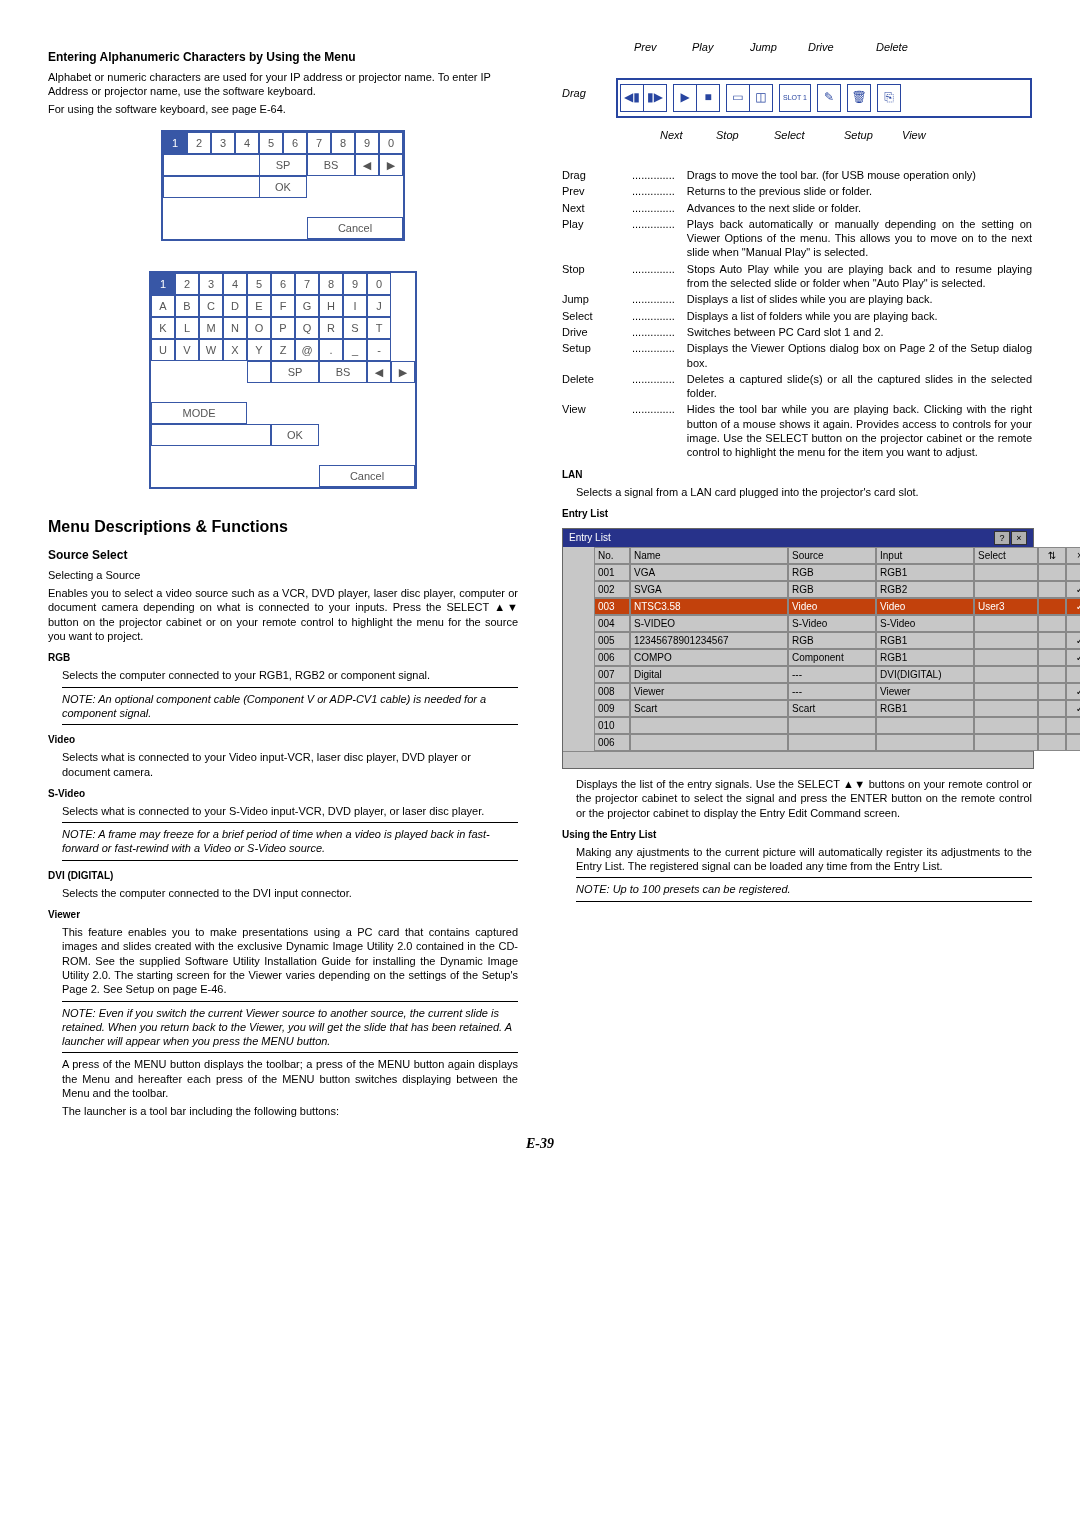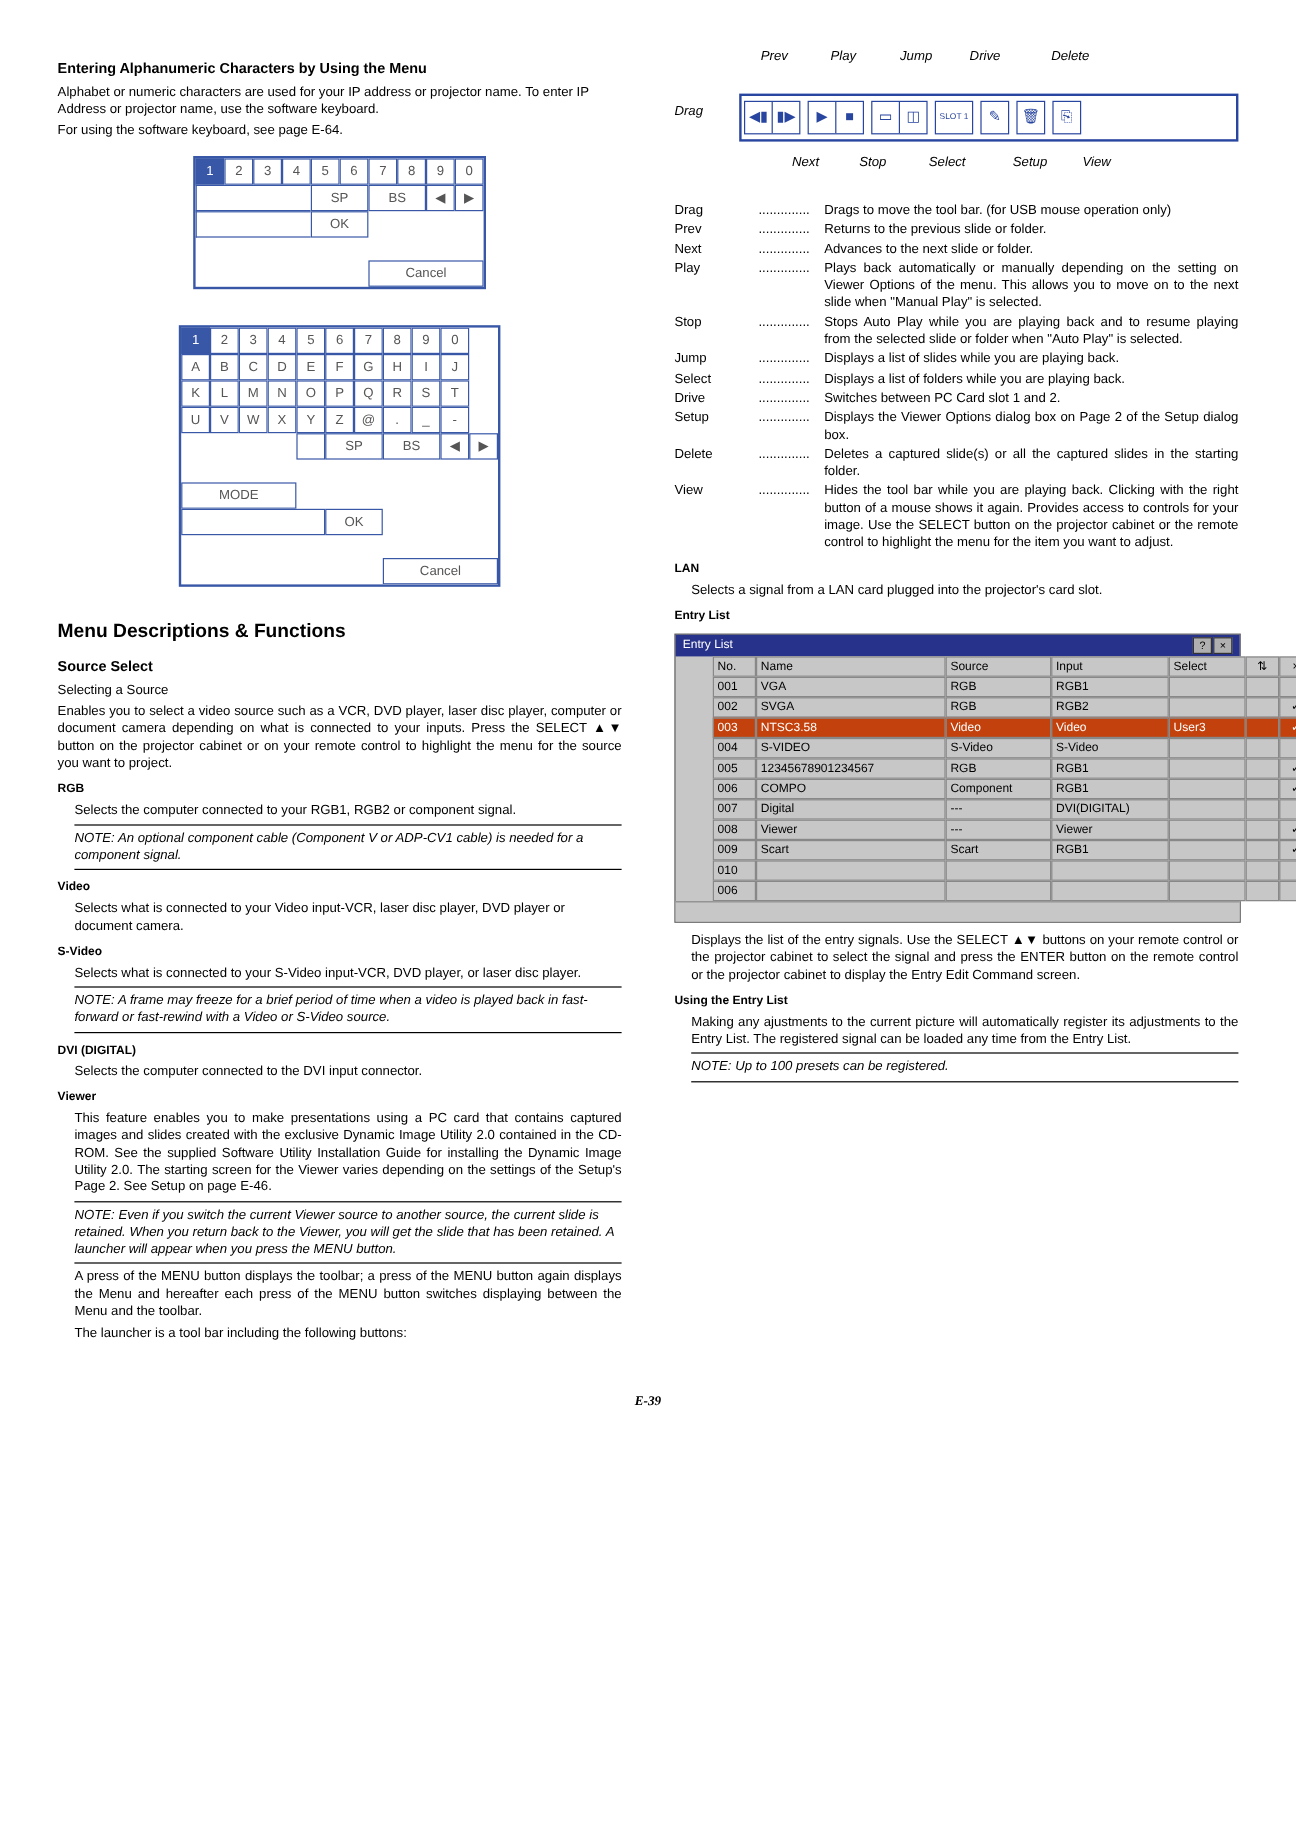--- a/index.html
+++ b/index.html
@@ -50,21 +50,21 @@
   .c-inp{width:90px;}
   .c-sel{width:56px;}
   .c-chk{width:20px;text-align:center;}
   .el-row.hl div{background:#c2410c;color:#fff;}
   .el-head div{background:#c7c7c7;font-weight:normal;}
   .el-row div{background:#c7c7c7;}
   .el-foot{height:16px;background:#c7c7c7;border-top:1px solid #888;}
   .el-scroll{width:14px;background:#c7c7c7;border-left:1px solid #888;}
   .el-body{display:flex;}
   .el-rows{flex:1;padding-left:31px;}
-  .page-num{text-align:center;font-style:italic;font-weight:bold;font-size:11px;margin-top:38px;font-family:"Times New Roman",serif;}
+  .page-num{text-align:center;font-style:italic;font-weight:bold;font-size:14px;margin-top:12px;font-family:"Times New Roman",serif;}
   .tbar-area{position:relative;margin-bottom:18px;}
   .lbl{position:absolute;font-style:italic;font-size:11px;}
 </style>
 </head>
 <body>
 
 <div class="columns">
 
   <div class="col">
     <h3>Entering Alphanumeric Characters by Using the Menu</h3>
@@ -298,21 +298,21 @@
           <div class="def-desc">Switches between PC Card slot 1 and 2.</div>
         </div>
         <div class="def-row">
           <div class="def-term">Setup </div>
           <div class="def-dots">.............. </div>
           <div class="def-desc">Displays the Viewer Options dialog box on Page 2 of the Setup dialog box.</div>
         </div>
         <div class="def-row">
           <div class="def-term">Delete </div>
           <div class="def-dots">.............. </div>
-          <div class="def-desc">Deletes a captured slide(s) or all the captured slides in the starting folder.</div>
+          <div class="def-desc">Deletes a captured slide(s) or all the captured slides in the selected folder.</div>
         </div>
         <div class="def-row">
           <div class="def-term">View </div>
           <div class="def-dots">.............. </div>
           <div class="def-desc">Hides the tool bar while you are playing back. Clicking with the right button of a mouse shows it again. Provides access to controls for your image. Use the SELECT button on the projector cabinet or the remote control to highlight the menu for the item you want to adjust.</div>
         </div>
       </div>
 
     <h4>LAN</h4>
     <p class="indent" style="text-align:justify">Selects a signal from a LAN card plugged into the projector's card slot.</p>

